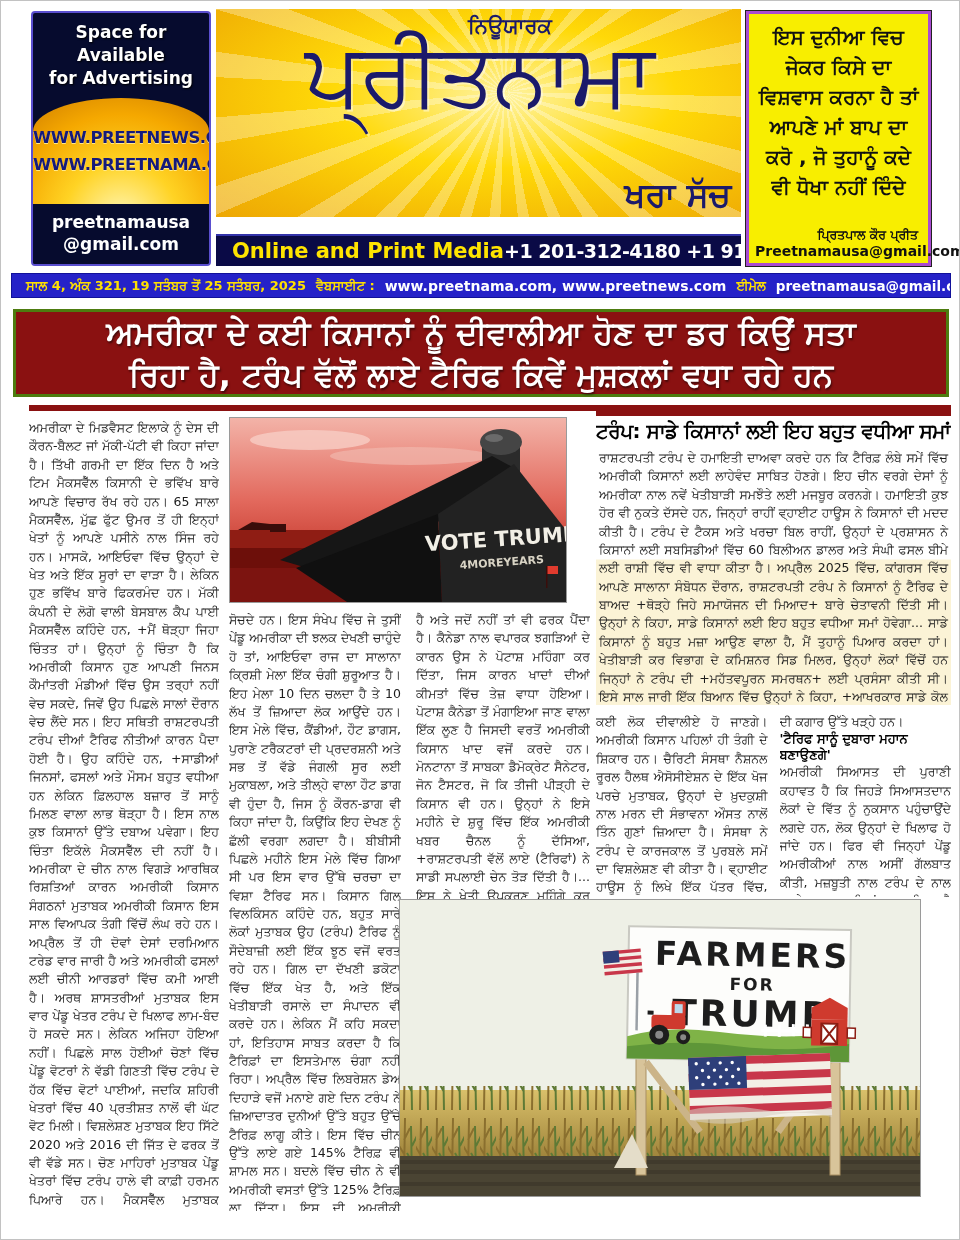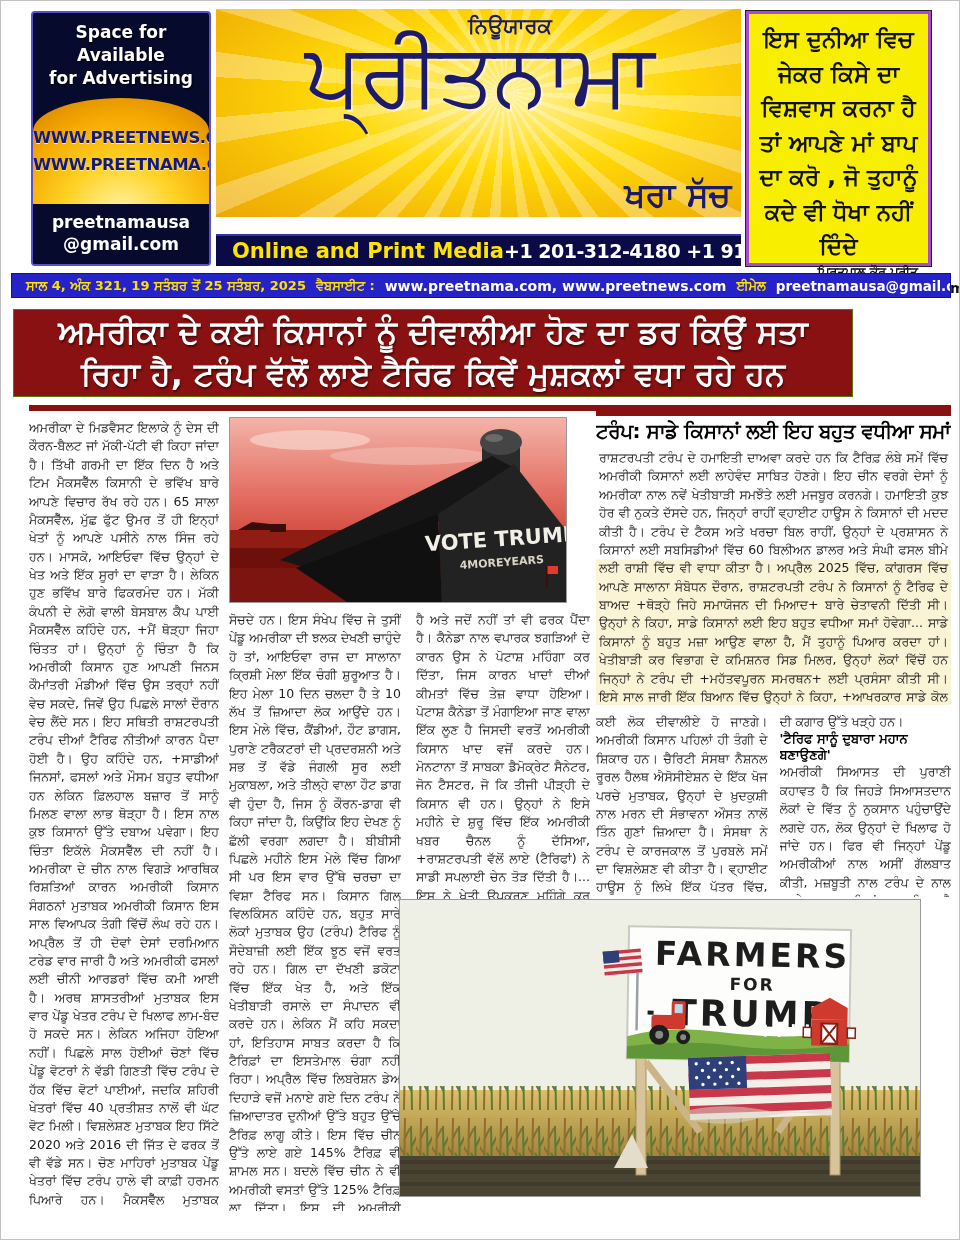--- a/index.html
+++ b/index.html
@@ -52,40 +52,40 @@
     display:flex; align-items:center; justify-content:space-between; padding:0 16px;
   }
   .media-label { color:#ffe400; font-weight:bold; font-size:21px; white-space:nowrap; }
   .media-phones { color:#ffffff; font-weight:bold; font-size:19px; white-space:nowrap; letter-spacing:-0.5px; }
 
   .quote-box {
     position:absolute; left:745px; top:10px; width:185px; height:255px;
     background:#f8ee00; border:3px solid #a94bd1; outline:1px solid #222;
     padding:8px 6px 4px; display:flex; flex-direction:column;
   }
-  .quote-text { flex:1; color:#111; font-weight:bold; font-size:23px; line-height:1.5; text-align:center; }
+  .quote-text { flex:1; color:#111; font-weight:bold; font-size:20px; line-height:1.5; text-align:center; }
   .quote-author { text-align:right; color:#111; font-weight:bold; font-size:12.5px; padding-right:4px; }
   .quote-email { text-align:center; color:#111; font-weight:bold; font-size:14px; }
 
   
   .info-bar {
     position:absolute; left:10px; top:272px; width:940px; height:25px;
     background:#2522c8; border:1px solid #11119a;
     display:flex; align-items:center; gap:10px; padding:0 14px; overflow:hidden;
   }
   .info-issue { color:#ffe000; font-size:13px; font-weight:bold; white-space:nowrap; }
   .info-sitelabel, .info-maillabel { color:#ffe000; font-size:13px; font-weight:bold; white-space:nowrap; }
   .info-sites { color:#ffffff; font-size:14px; font-weight:bold; white-space:nowrap; }
   .info-mail { color:#ffffff; font-size:13.5px; font-weight:bold; white-space:nowrap; }
 
   
   .headline {
-    position:absolute; left:12px; top:308px; width:840px; height:88px;
-    background:#8a1111; border:1px solid #4d7c0f;
-    display:flex; flex-direction:column; align-items:center; justify-content:center;
+    position:absolute; left:12px; top:308px; width:936px; height:88px;
+    background:#8a1111; border:3px solid #4d7c0f;
+    display:flex; flex-direction:column; align-items:center; justify-content:flex-start;
   }
   .headline div { color:#ffffff; font-weight:bold; font-size:32px; line-height:42px;
                   white-space:nowrap; text-shadow:1px 2px 2px rgba(0,0,0,0.5); }
   .maroon-rule { position:absolute; left:28px; top:404px; width:922px; height:6px; background:#8a1111; }
 
   
   .pbody { color:#1c1c1c; font-size:12.5px; line-height:1.47; text-align:justify; }
   .col1 { position:absolute; left:28px;  top:418px; width:190px; height:792px; overflow:hidden; }
   .col2 { position:absolute; left:228px; top:610px; width:172px; height:600px; overflow:hidden; }
   .col3 { position:absolute; left:415px; top:610px; width:174px; height:288px; overflow:hidden; }

